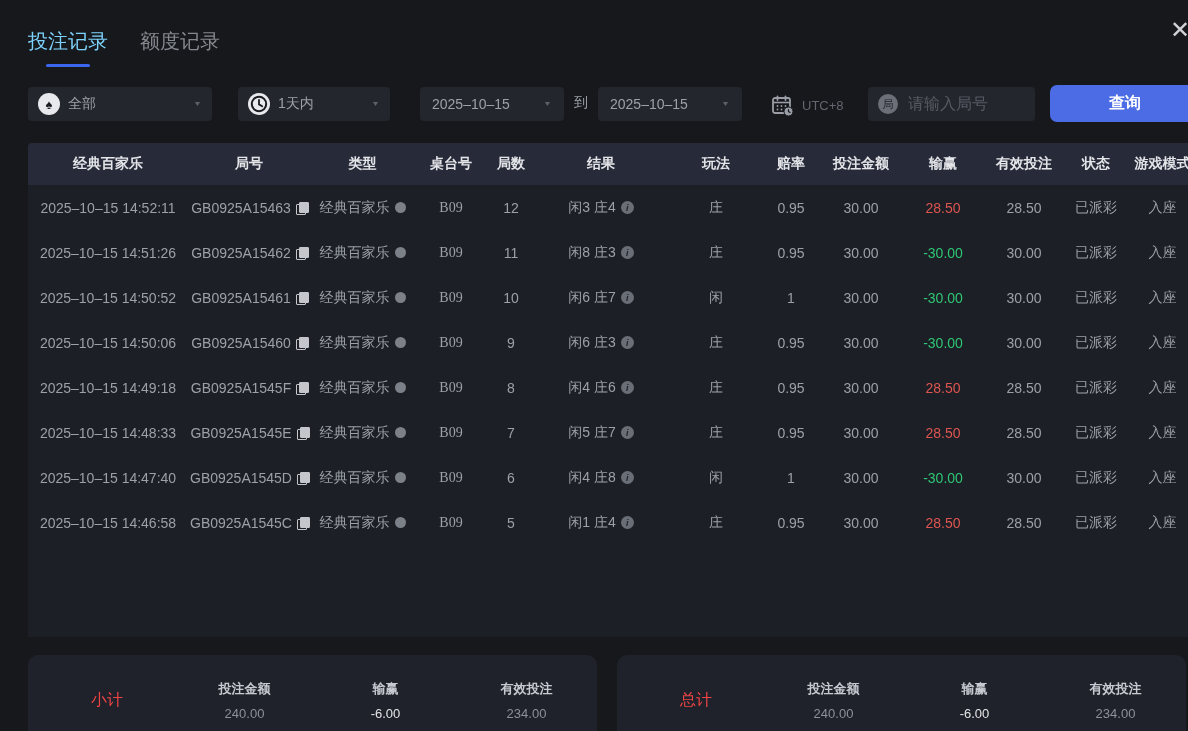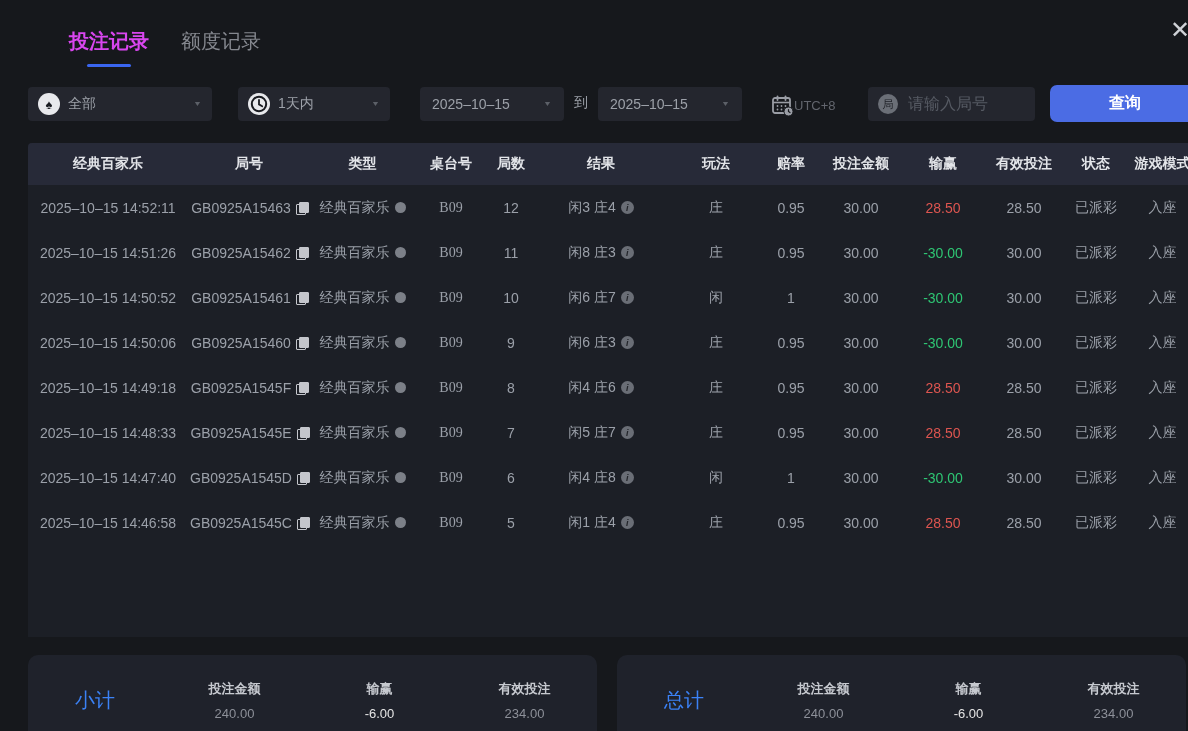--- a/index.html
+++ b/index.html
@@ -5,21 +5,21 @@
   html,body{margin:0;padding:0;}
   body{
     width:1188px;height:731px;position:relative;overflow:hidden;
     background:#16181c;
     font-family:"Liberation Sans","DejaVu Sans",sans-serif;
     -webkit-font-smoothing:antialiased;
   }
   
   .tabs{position:absolute;left:28px;top:28px;display:flex;gap:32px;}
   .tab{font-size:20px;color:#85888f;cursor:pointer;position:relative;padding-bottom:12px;}
-  .tab.active{color:#d946ef;font-weight:700;margin-left:41px;}
+  .tab.active{color:#7dd3fc;font-weight:400;}
   .tab.active .underline{
     position:absolute;left:50%;transform:translateX(-50%);bottom:0;
     width:44px;height:3px;border-radius:2px;background:#3a66f0;
   }
   .close-btn{
     position:absolute;left:1170px;top:16px;font-size:24px;color:#cfd1d6;cursor:pointer;
   }
   
   .filters{position:absolute;left:0;top:87px;width:1188px;height:34px;}
   .fbox{
@@ -29,21 +29,21 @@
   .dd-game{left:28px;width:184px;padding:0 10px;}
   .dd-range{left:238px;width:152px;padding:0 10px;}
   .dd-date1{left:420px;width:144px;padding:0 12px;}
   .dd-date2{left:598px;width:144px;padding:0 12px;}
   .to-label{position:absolute;left:574px;top:7px;color:#9ca0a8;font-size:14px;}
   .circle-icon{
     width:22px;height:22px;border-radius:50%;background:#e8e9ec;color:#191b20;
     display:flex;align-items:center;justify-content:center;font-size:13px;margin-right:8px;flex:none;
   }
   .chevron{margin-left:auto;font-size:9px;color:#5c6068;transform:scaleY(.8);}
-  .tz-group{position:absolute;left:770px;top:6px;display:flex;align-items:center;}
+  .tz-group{position:absolute;left:770px;top:6px;display:flex;align-items:center;gap:8px;}
   .tz-label{color:#63666e;font-size:13px;}
   .round-input{
     left:868px;width:167px;padding:0 10px;
   }
   .round-input .in-icon{
     width:20px;height:20px;border-radius:50%;background:#6b6f77;color:#1d1f25;
     font-size:11px;display:flex;align-items:center;justify-content:center;margin-right:8px;flex:none;
   }
   .round-input input{
     background:transparent;border:none;outline:none;color:#9ca0a8;font-size:16px;width:100%;
@@ -75,21 +75,21 @@
     width:13px;height:13px;border-radius:50%;background:#6a6e76;color:#23252b;
     font-size:9px;font-weight:700;display:flex;align-items:center;justify-content:center;flex:none;
     font-style:italic;cursor:pointer;
   }
   
   .summary{position:absolute;left:0;top:655px;width:1188px;display:flex;gap:20px;padding-left:28px;box-sizing:border-box;}
   .panel{
     width:569px;height:90px;background:#1f222b;border-radius:10px;
     display:flex;align-items:center;box-sizing:border-box;
   }
-  .panel .plabel{width:134px;text-align:center;color:#3b82f6;font-size:20px;}
+  .panel .plabel{width:134px;text-align:center;color:#ef4444;font-size:16px;margin-left:12px;}
   .stat{flex:1;text-align:center;}
   .stat .slabel{color:#c6c9cf;font-size:13px;font-weight:700;margin-bottom:6px;display:block;}
   .stat .svalue{color:#8d9099;font-size:13px;display:block;margin-top:8px;}
   .stat .svalue.neg{color:#e5e5e5;}
   
   .svg-ic{display:block;}
 </style>
 </head>
 <body>
 

